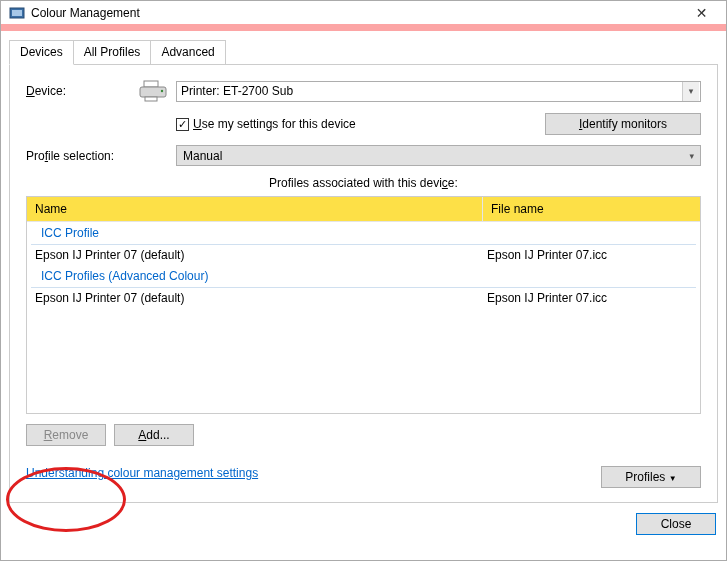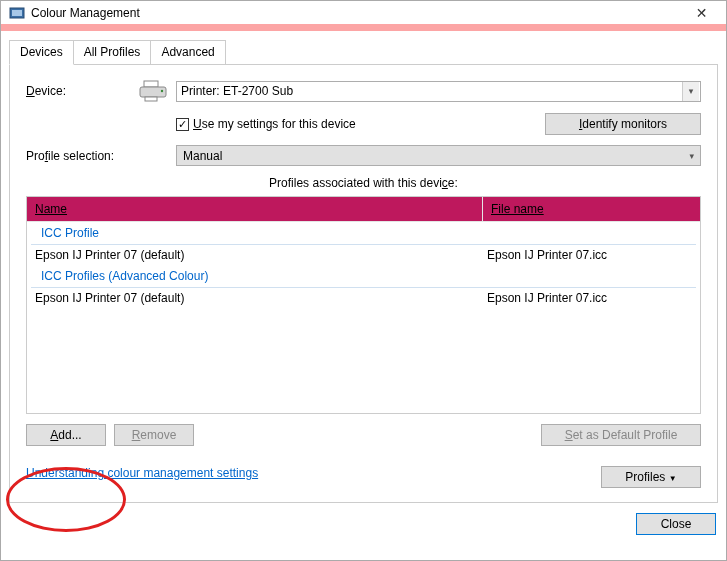--- a/index.html
+++ b/index.html
@@ -149,22 +149,21 @@
     .profiles-label { margin: 8px 0 6px 0; text-align: center; }
 
     .listview {
       border: 1px solid #ccc;
       height: 218px;
       overflow: auto;
     }
     .listview-header {
       display: flex;
       border-bottom: 1px solid #e5e5e5;
-      background: #be185d;
-      text-decoration: underline;
+      background: #fde047;
     }
     .listview-header .col {
       padding: 5px 8px;
       font-size: 12px;
       border-right: 1px solid #e5e5e5;
     }
     .listview-header .col:last-child { border-right: none; }
     .col-name { width: 456px; }
     .col-file { flex: 1; }
 
@@ -292,24 +291,23 @@
       </div>
 
       <div class="lv-group">ICC Profiles (Advanced Colour)</div>
       <div class="lv-row">
         <div class="c1">Epson IJ Printer 07 (default)</div>
         <div class="c2">Epson IJ Printer 07.icc</div>
       </div>
     </div>
 
     <div class="action-row">
+      <div class="btn btn-remove disabled"><span class="underline">R</span>emove</div>
       <div class="btn btn-add"><span class="underline">A</span>dd...</div>
-      <div class="btn btn-remove disabled"><span class="underline">R</span>emove</div>
       <div class="spacer"></div>
-      <div class="btn btn-setdefault disabled"><span class="underline">S</span>et as Default Profile</div>
     </div>
 
     <div class="red-circle" style="left:-4px; top:402px;"></div>
 
     <div class="link-row">
       <span class="link">Understanding colour management settings</span>
       <div class="spacer"></div>
       <div class="btn btn-profiles">
         <span>Profiles</span> <span style="font-size:8px;">▼</span>
       </div>

